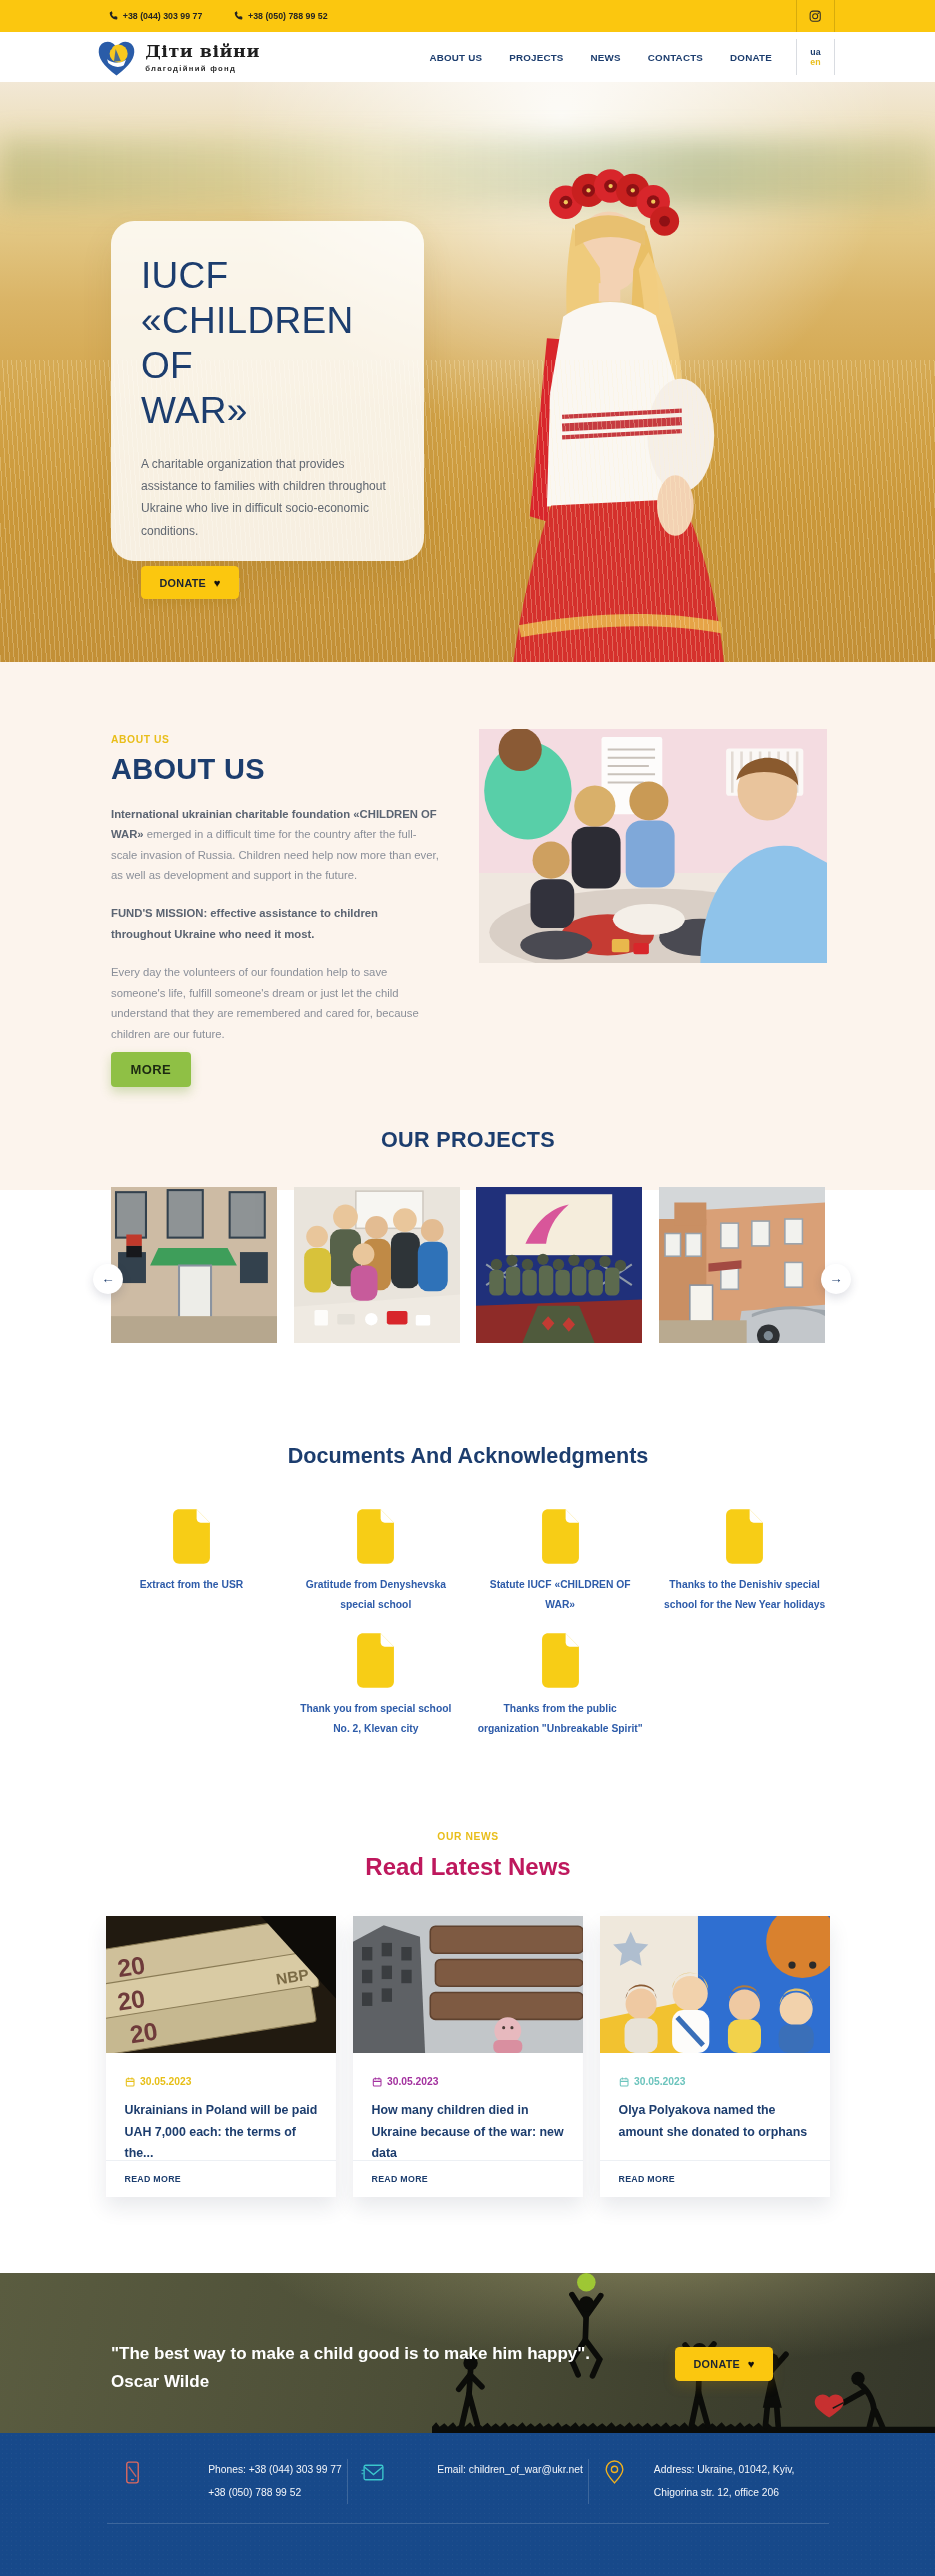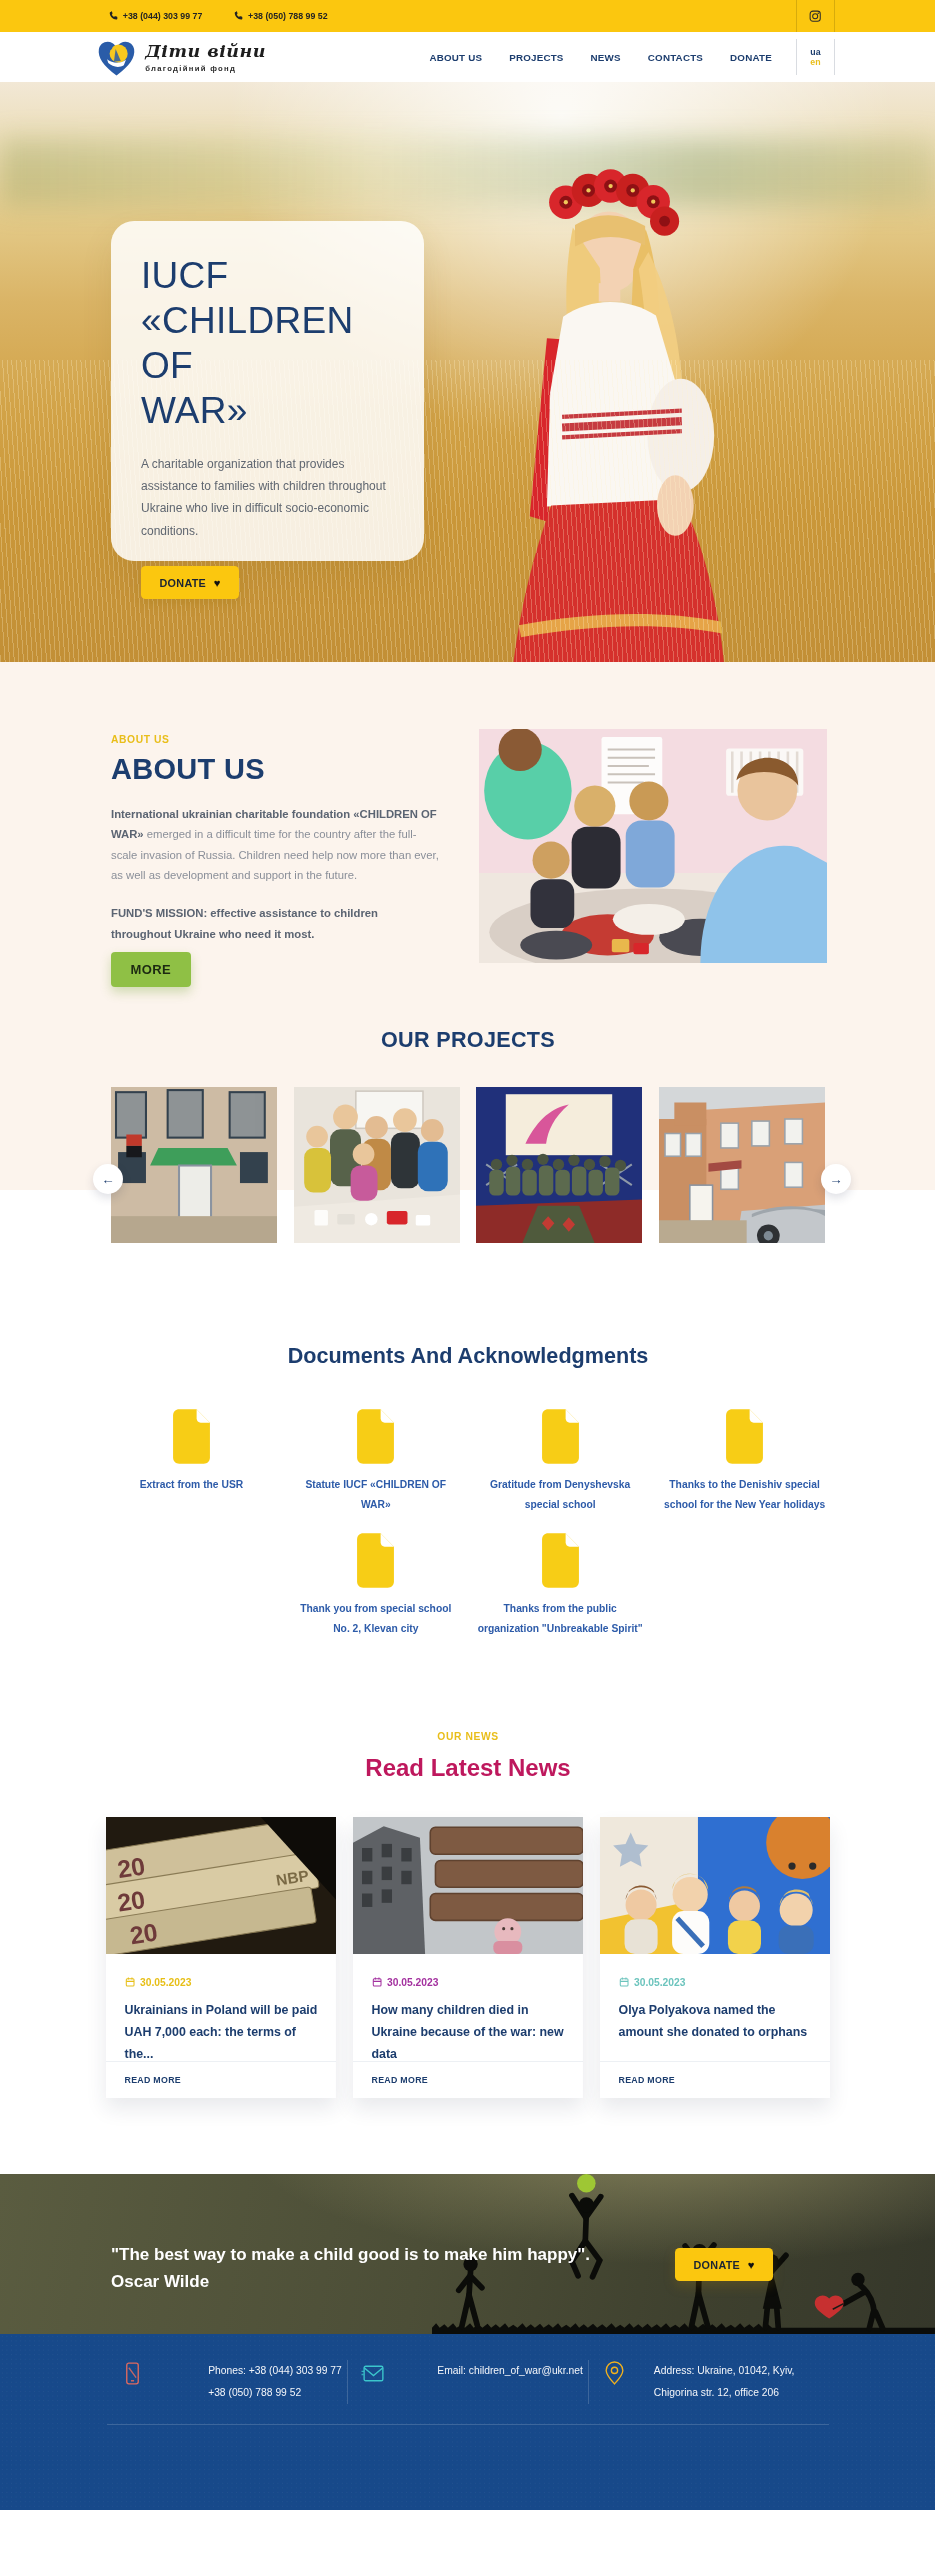--- a/index.html
+++ b/index.html
@@ -7,21 +7,21 @@
 
   
   .topbar { height:32px; background:#FBC70F; display:flex; align-items:center; padding-left:108px; }
   .topbar-phone { display:flex; align-items:center; gap:5px; margin-right:31px; color:#232323; font-size:8.8px; font-weight:600; }
   .topbar-right { margin-left:auto; height:32px; display:flex; align-items:center; padding:0 12.4px;
                   border-left:0.5px solid rgba(0,0,0,.14); border-right:0.5px solid rgba(0,0,0,.14); margin-right:101px; }
 
   
   .header { height:50px; background:#fff; display:flex; align-items:center; padding:0 101px 0 95px; }
   .logo { display:flex; align-items:center; gap:7.2px; }
-  .logo-text .logo-name { font-family:"DejaVu Serif", serif; font-style:italic; font-weight:700; font-size:17.5px; color:#1e1e1e; letter-spacing:0.5px; }
+  .logo-text .logo-name { font-family:"DejaVu Serif", serif; font-weight:700; font-size:17.5px; color:#1e1e1e; letter-spacing:0.5px; }
   .logo-text .logo-sub { font-size:7.7px; font-weight:700; color:#2b2b2b; letter-spacing:1.3px; margin-top:2.1px; }
   .nav { margin-left:auto; display:flex; align-items:center; gap:27px; }
   .nav-item { font-size:9.8px; font-weight:700; color:#1C3D6E; letter-spacing:0.2px; text-decoration:none; cursor:pointer; }
   .lang { margin-left:24px; height:36px; display:flex; flex-direction:column; align-items:center; justify-content:center; gap:0;
           padding:0 13.4px; border-left:0.5px solid #d9dce1; border-right:0.5px solid #d9dce1; }
   .lang-ua { font-size:8.8px; font-weight:700; color:#1C3D6E; cursor:pointer; }
   .lang-en { font-size:8.8px; font-weight:700; color:#E9BE1A; cursor:pointer; }
 
   
   .hero { position:relative; height:580px; overflow:hidden;
@@ -232,20 +232,21 @@
   </div>
 </div>
 
 <div class="cream-wrap">
   <div class="about">
     <div class="about-left">
       <span class="eyebrow">ABOUT US</span>
       <h2>ABOUT US</h2>
       <p><span class="bold-lead">International ukrainian charitable foundation «CHILDREN OF WAR»</span><span> emerged in a difficult time for the country after the full-scale invasion of Russia. Children need help now more than ever, as well as development and support in the future.</span></p>
       <p class="mission">FUND'S MISSION: effective assistance to children throughout Ukraine who need it most.</p>
+      <p>Every day the volunteers of our foundation help to save someone's life, fulfill someone's dream or just let the child understand that they are remembered and cared for, because children are our future.</p>
       <button class="btn-green">MORE</button>
     </div>
     <div class="about-img">
       <svg viewBox="0 0 676 455" preserveAspectRatio="xMidYMid slice">
         <rect width="676" height="455" fill="#F4DCE1"></rect>
         <rect y="280" width="676" height="175" fill="#EFE7DF"></rect>
         <rect x="480" y="38" width="150" height="92" rx="6" fill="#FBF8F6"></rect>
         <g stroke="#E3DBD4" stroke-width="5">
             <path d="M492 44v80M510 44v80M528 44v80M546 44v80M564 44v80M582 44v80M600 44v80M618 44v80"></path>
           </g>
@@ -406,28 +407,28 @@
           <path d="M6 12 C6 5 11 0 18 0 H52 L78 26 V94 C78 101 73 106 66 106 H18 C11 106 6 101 6 94 Z" fill="#F7CD16"></path>
           <path d="M52 0 L78 26 H60 C55.6 26 52 22.4 52 18 Z" fill="#FFFFFF"></path>
         </svg>
       <div class="doc-label">Extract from the USR</div>
     </div>
     <div class="doc-item">
       <svg width="43" height="55" viewBox="0 0 84 106">
           <path d="M6 12 C6 5 11 0 18 0 H52 L78 26 V94 C78 101 73 106 66 106 H18 C11 106 6 101 6 94 Z" fill="#F7CD16"></path>
           <path d="M52 0 L78 26 H60 C55.6 26 52 22.4 52 18 Z" fill="#FFFFFF"></path>
         </svg>
-      <div class="doc-label">Statute IUCF «CHILDREN OF WAR»</div>
+      <div class="doc-label">Gratitude from Denyshevska special school</div>
     </div>
     <div class="doc-item">
       <svg width="43" height="55" viewBox="0 0 84 106">
           <path d="M6 12 C6 5 11 0 18 0 H52 L78 26 V94 C78 101 73 106 66 106 H18 C11 106 6 101 6 94 Z" fill="#F7CD16"></path>
           <path d="M52 0 L78 26 H60 C55.6 26 52 22.4 52 18 Z" fill="#FFFFFF"></path>
         </svg>
-      <div class="doc-label">Gratitude from Denyshevska special school</div>
+      <div class="doc-label">Statute IUCF «CHILDREN OF WAR»</div>
     </div>
     <div class="doc-item">
       <svg width="43" height="55" viewBox="0 0 84 106">
           <path d="M6 12 C6 5 11 0 18 0 H52 L78 26 V94 C78 101 73 106 66 106 H18 C11 106 6 101 6 94 Z" fill="#F7CD16"></path>
           <path d="M52 0 L78 26 H60 C55.6 26 52 22.4 52 18 Z" fill="#FFFFFF"></path>
         </svg>
       <div class="doc-label">Thanks to the Denishiv special school for the New Year holidays</div>
     </div>
   </div>
   <div class="doc-row second">

